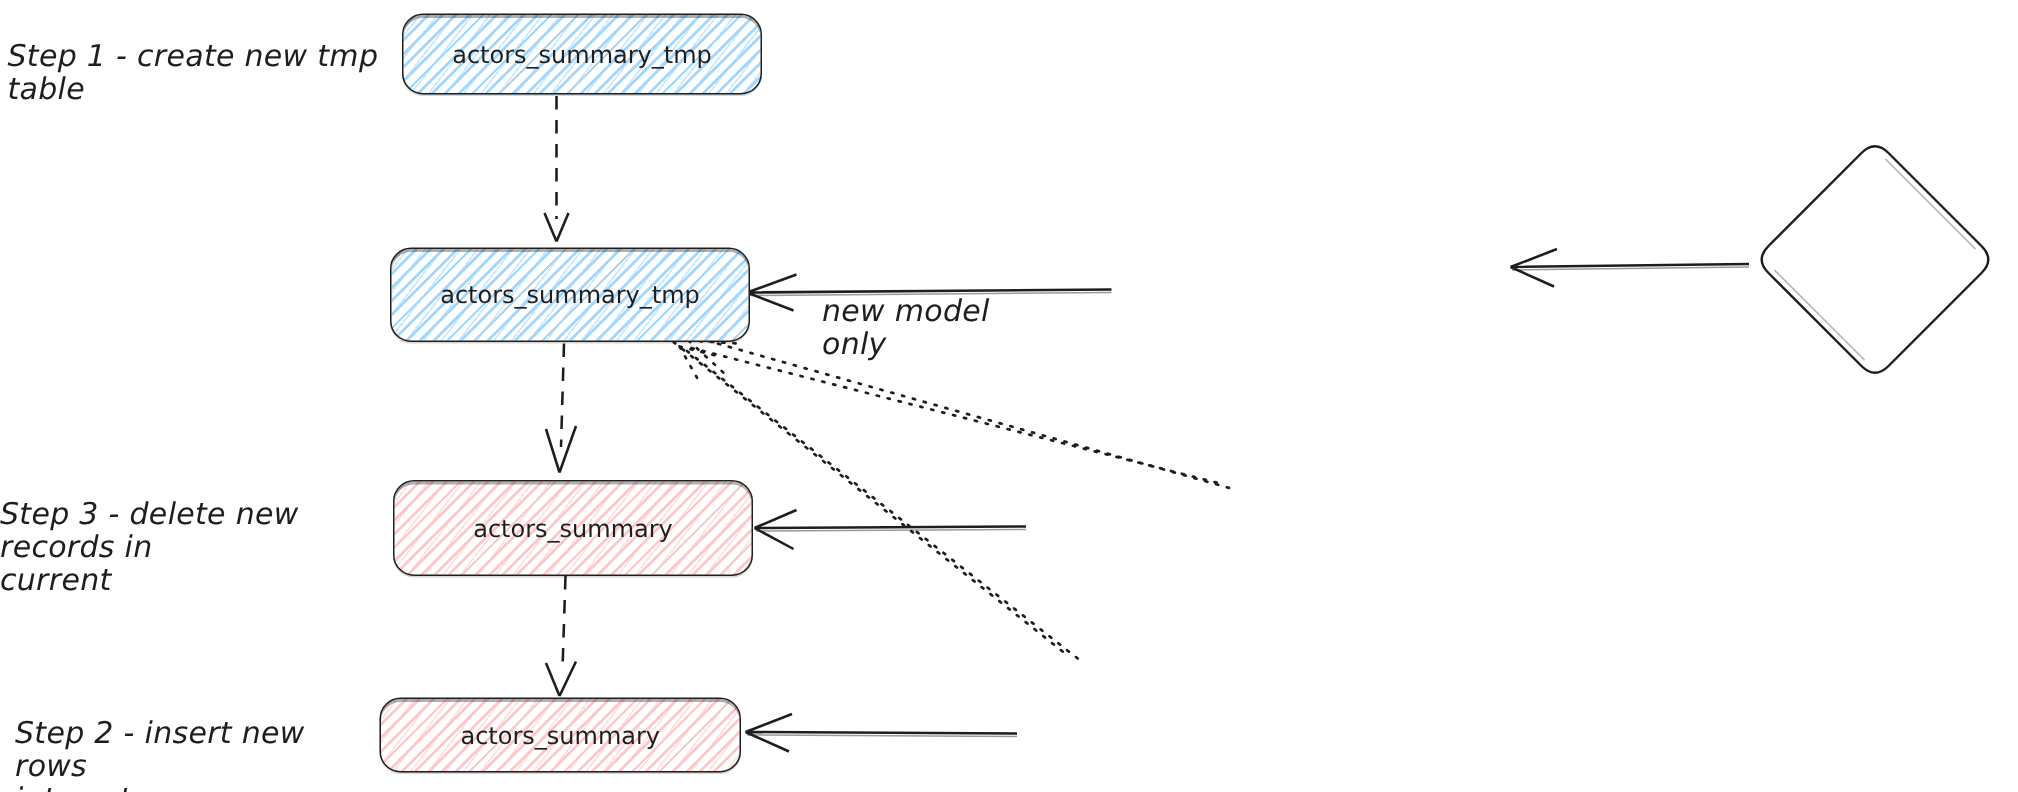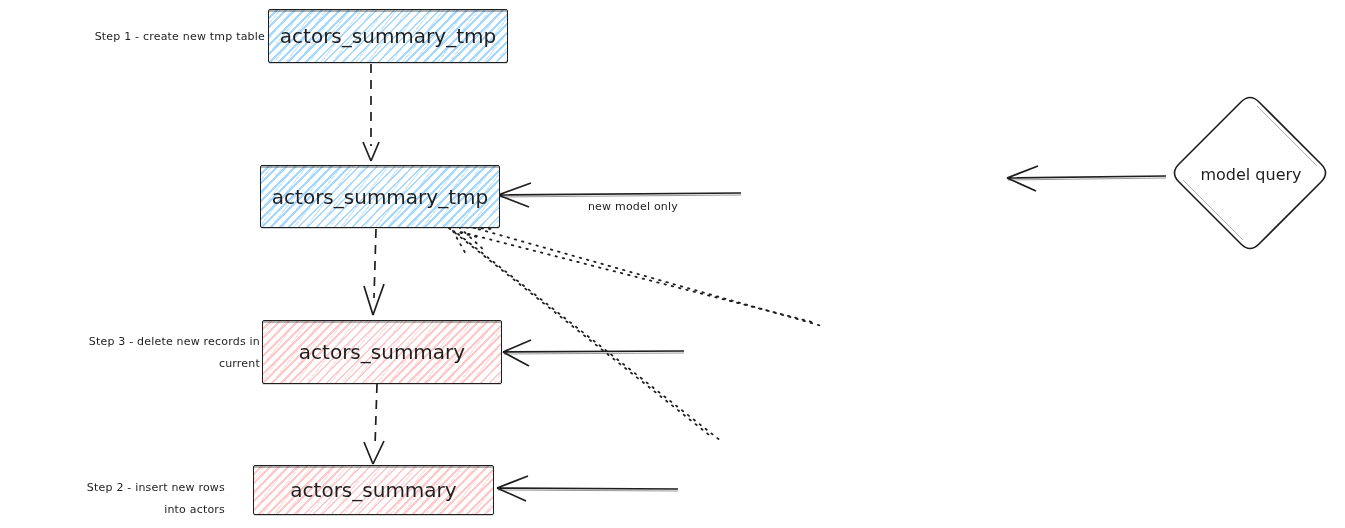--- a/index.html
+++ b/index.html
@@ -7,32 +7,33 @@
     position:relative;
     width:1345px;height:528px;
     background:var(--canvas-bg,#fff);
     font-family:"DejaVu Sans","Liberation Sans",sans-serif;
     color:var(--stroke,#1e1e1e);
     overflow:hidden;
   }
   svg.layer{position:absolute;left:0;top:0;width:1345px;height:528px;}
   .txt{
     position:absolute;
-    font-size:11px;line-height:22px;
-    text-align:right;
+    font-size:20px;line-height:22px;
+    text-align:left;
     white-space:pre-line;
     color:var(--stroke,#1e1e1e);
     letter-spacing:.2px;
+    font-style:italic;
   }
   .node{
     position:absolute;
     border:1.7px solid var(--stroke,#1e1e1e);
-    border-radius:2px;
+    border-radius:14px;
     display:flex;align-items:center;justify-content:center;
-    font-size:20px;
+    font-size:16px;
     box-shadow:inset 0 2px 0 rgba(30,30,30,.35), 0 1px 0 rgba(30,30,30,.18);
   }
   .node .nlabel{position:relative;z-index:2;}
   .node.blue{
     background:
       repeating-linear-gradient(135deg, transparent 0 4.6px, var(--blue-fill,#a5d8ff) 4.6px 6.4px),
       repeating-linear-gradient(128deg, transparent 0 8px, rgba(165,216,255,.55) 8px 9.2px),
       #fff;
   }
   .node.red{
@@ -115,15 +116,14 @@
   </div>
   <div class="node red" style="left:262px;top:320px;width:238px;height:62px;">
     <span class="nlabel">actors_summary</span>
   </div>
   <div class="node red" style="left:253px;top:465px;width:239px;height:48px;">
     <span class="nlabel">actors_summary</span>
   </div>
 
   <div class="txt" style="left:548px;top:196px;width:130px;">new model only</div>
 
-  <div class="diamond-label" style="left:1172px;top:165px;width:158px;">model query</div>
 
 </div>
 
 </body></html>

